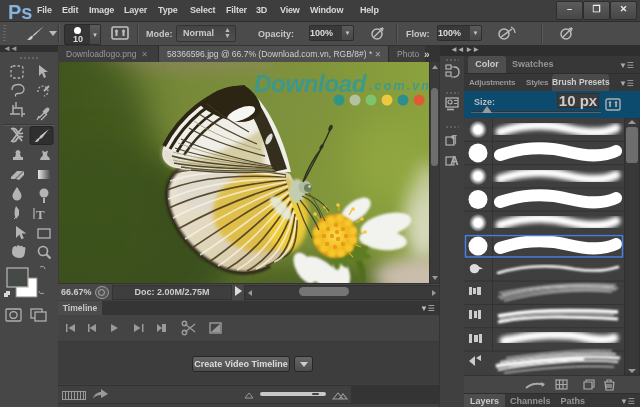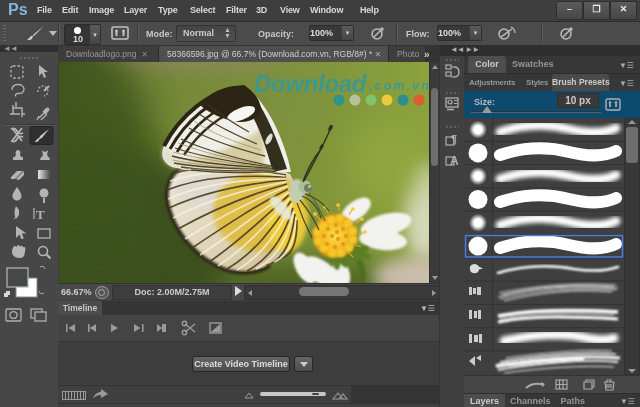--- a/index.html
+++ b/index.html
@@ -2,21 +2,21 @@
 <html><head>
 <meta charset="utf-8">
 <style>
   html,body{margin:0;padding:0;}
   body{width:640px;height:407px;overflow:hidden;background:#454545;
        font-family:"Liberation Sans",sans-serif;-webkit-font-smoothing:antialiased;}
   #app{position:relative;width:640px;height:407px;overflow:hidden;}
   .abs{position:absolute;}
   
   #menubar{left:0;top:0;width:640px;height:21px;background:#3e3e3e;border-bottom:1px solid #2c2c2c;}
-  #pslogo{left:8px;top:1px;font-size:16px;font-weight:bold;color:#84b4dd;letter-spacing:0px;}
+  #pslogo{left:8px;top:1px;font-size:20px;font-weight:bold;color:#84b4dd;letter-spacing:0px;}
   .menu{top:5px;font-size:9px;font-weight:bold;color:#d8d8d8;letter-spacing:-0.2px;}
   .winbtn{top:1px;width:25px;height:17px;background:linear-gradient(#5b5b5b,#474747);
           border:1px solid #2e2e2e;border-radius:2px;color:#efefef;text-align:center;
           font-size:9px;line-height:15px;font-weight:bold;}
   
   #optionsbar{left:0;top:22px;width:640px;height:23px;background:#4b4b4b;border-bottom:1px solid #323232;}
   .optlabel{top:7px;font-size:9px;font-weight:bold;color:#c8c8c8;}
   .optsep{top:2px;width:1px;height:19px;background:#3a3a3a;border-right:1px solid #5a5a5a;}
   .dd{background:linear-gradient(#444,#4f4f4f);border:1px solid #333;border-radius:2px;
       color:#ccc;font-size:9px;font-weight:bold;}
@@ -520,21 +520,21 @@
       <div class="abs" style="left:5px;top:0;color:#969696;font-size:8px;font-weight:bold;letter-spacing:-0.2px;line-height:17px;">Adjustments</div>
       <div class="abs" style="left:62px;top:0;color:#969696;font-size:8px;font-weight:bold;letter-spacing:-0.2px;line-height:17px;">Styles</div>
       <div class="abs" style="left:88px;top:0;width:57px;height:17px;background:#4a4a4a;border-radius:3px 3px 0 0;
            color:#ccc;font-size:8.5px;font-weight:bold;text-align:center;line-height:17px;white-space:nowrap;">Brush Presets</div>
       <div class="abs" style="right:6px;top:5px;color:#aaa;font-size:8px;">▼☰</div>
     </div>
 
     <div class="abs" style="left:0;top:46px;width:176px;height:27px;background:#0c4a6e;">
       <div class="abs" style="left:10px;top:6px;font-size:9px;font-weight:bold;color:#bbb;">Size:</div>
       <div class="abs" style="left:93px;top:2px;width:40px;height:13px;background:#3a3a3a;border:1px solid #303030;
-           color:#ccc;font-size:10px;font-weight:bold;text-align:center;line-height:13px;">10 px</div>
+           color:#ccc;font-size:15px;font-weight:bold;text-align:center;line-height:13px;">10 px</div>
       <svg class="abs" style="left:141px;top:7px" width="17" height="15" viewBox="0 0 17 15">
         <rect x="1" y="1" width="14" height="11" rx="1.5" fill="none" stroke="#b0b0b0" stroke-width="1.4"></rect>
         <circle cx="5" cy="4.5" r="1.3" fill="#b0b0b0"></circle>
           <circle cx="11" cy="4.5" r="1.3" fill="#b0b0b0"></circle>
         <rect x="4.2" y="5.5" width="1.7" height="3.5" fill="#b0b0b0"></rect>
           <rect x="10.2" y="5.5" width="1.7" height="3.5" fill="#b0b0b0"></rect>
       </svg>
       <div class="abs" style="left:7px;top:20px;width:130px;height:1px;background:#606060;border-top:1px solid #333;"></div>
       <div class="abs" style="left:18px;top:15px;width:0;height:0;border-left:5px solid transparent;border-right:5px solid transparent;border-bottom:7px solid #9a9a9a;"></div>
     </div>

